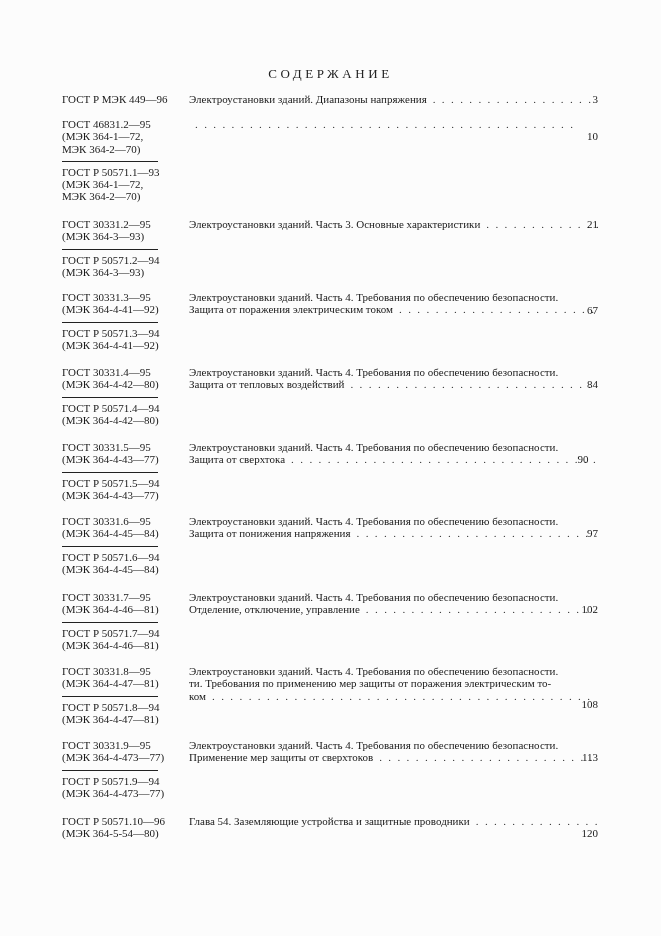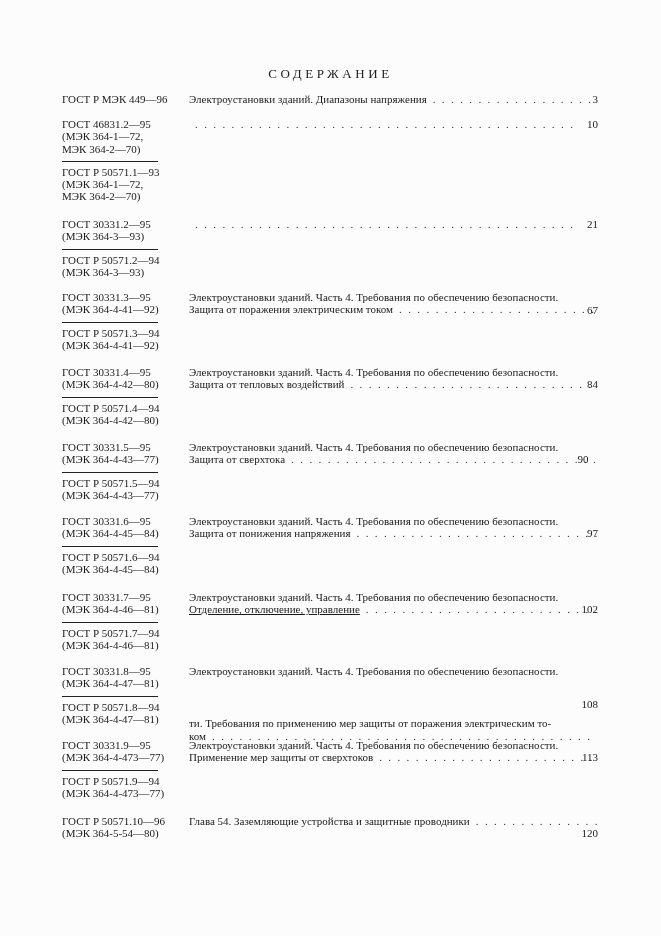--- a/index.html
+++ b/index.html
@@ -42,30 +42,31 @@
       <div class="codes">
         <div class="code-block"><div>ГОСТ 46831.2—95</div><div>(МЭК 364-1—72,</div><div>МЭК 364-2—70)</div></div>
         <div class="divider"></div>
         <div class="code-block"><div>ГОСТ Р 50571.1—93</div><div>(МЭК 364-1—72,</div><div>МЭК 364-2—70)</div></div>
       </div>
       <div class="desc">
         <div class="desc-line">
           <span class="leader">..........................................</span>
         </div>
       </div>
-      <div class="page" style="top: 0px;">10</div>
+      <div class="page" style="top: 12px;">10</div>
     </div>
     <div class="entry" style="top: 218px;">
       <div class="codes">
         <div class="code-block"><div>ГОСТ 30331.2—95</div><div>(МЭК 364-3—93)</div></div>
         <div class="divider"></div>
         <div class="code-block"><div>ГОСТ Р 50571.2—94</div><div>(МЭК 364-3—93)</div></div>
       </div>
       <div class="desc">
         <div class="desc-line">
+          <span class="txt" style="white-space: pre;">Электроустановки зданий. Часть 3. Основные характеристики</span>
           <span class="leader">..........................................</span>
         </div>
       </div>
       <div class="page" style="top: 0px;">21</div>
     </div>
     <div class="entry" style="top: 291px;">
       <div class="codes">
         <div class="code-block"><div>ГОСТ 30331.3—95</div><div>(МЭК 364-4-41—92)</div></div>
         <div class="divider"></div>
         <div class="code-block"><div>ГОСТ Р 50571.3—94</div><div>(МЭК 364-4-41—92)</div></div>
@@ -136,38 +137,38 @@
       <div class="codes">
         <div class="code-block"><div>ГОСТ 30331.7—95</div><div>(МЭК 364-4-46—81)</div></div>
         <div class="divider"></div>
         <div class="code-block"><div>ГОСТ Р 50571.7—94</div><div>(МЭК 364-4-46—81)</div></div>
       </div>
       <div class="desc">
         <div class="desc-line">
           <span class="txt" style="white-space: pre;">Электроустановки зданий. Часть 4. Требования по обеспечению безопасности.</span>
         </div>
         <div class="desc-line">
-          <span class="txt" style="white-space: pre; text-decoration: underline;">Отделение, отключение, управление</span>
+          <span class="txt" style="white-space: pre;">Отделение, отключение, управление</span>
           <span class="leader">..........................................</span>
         </div>
       </div>
       <div class="page" style="top: 12.3px;">102</div>
     </div>
     <div class="entry" style="top: 665px;">
       <div class="codes">
         <div class="code-block"><div>ГОСТ 30331.8—95</div><div>(МЭК 364-4-47—81)</div></div>
         <div class="divider"></div>
         <div class="code-block"><div>ГОСТ Р 50571.8—94</div><div>(МЭК 364-4-47—81)</div></div>
       </div>
       <div class="desc">
         <div class="desc-line">
           <span class="txt" style="white-space: pre;">Электроустановки зданий. Часть 4. Требования по обеспечению безопасности.</span>
         </div>
         <div class="desc-line">
-          <span class="txt" style="white-space: pre; margin-top: 40px;">ти. Требования по применению мер защиты от поражения электрическим то-</span>
+          <span class="txt" style="white-space: pre;">ти. Требования по применению мер защиты от поражения электрическим то-</span>
         </div>
         <div class="desc-line">
           <span class="txt" style="white-space: pre;">ком</span>
           <span class="leader">..........................................</span>
         </div>
       </div>
       <div class="page" style="top: 33px;">108</div>
     </div>
     <div class="entry" style="top: 739px;">
       <div class="codes">

